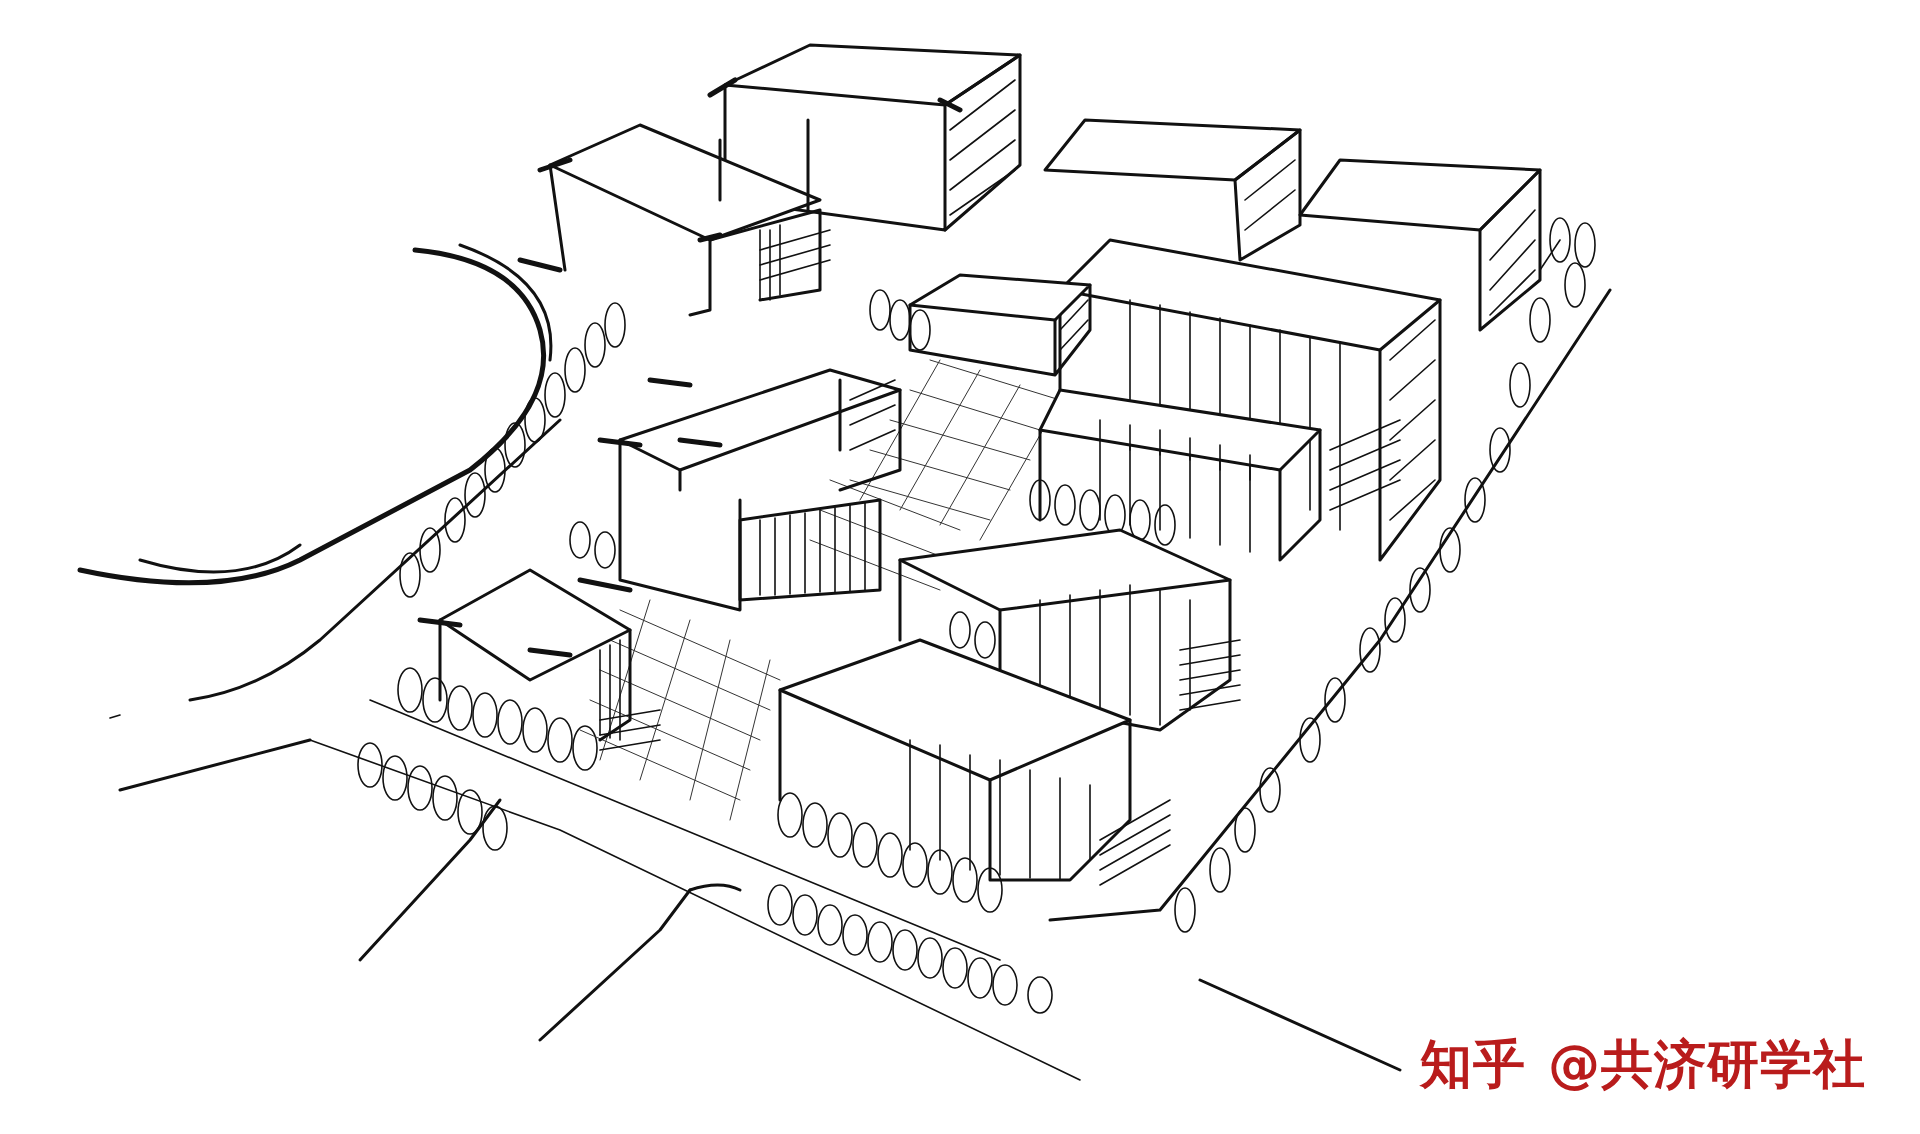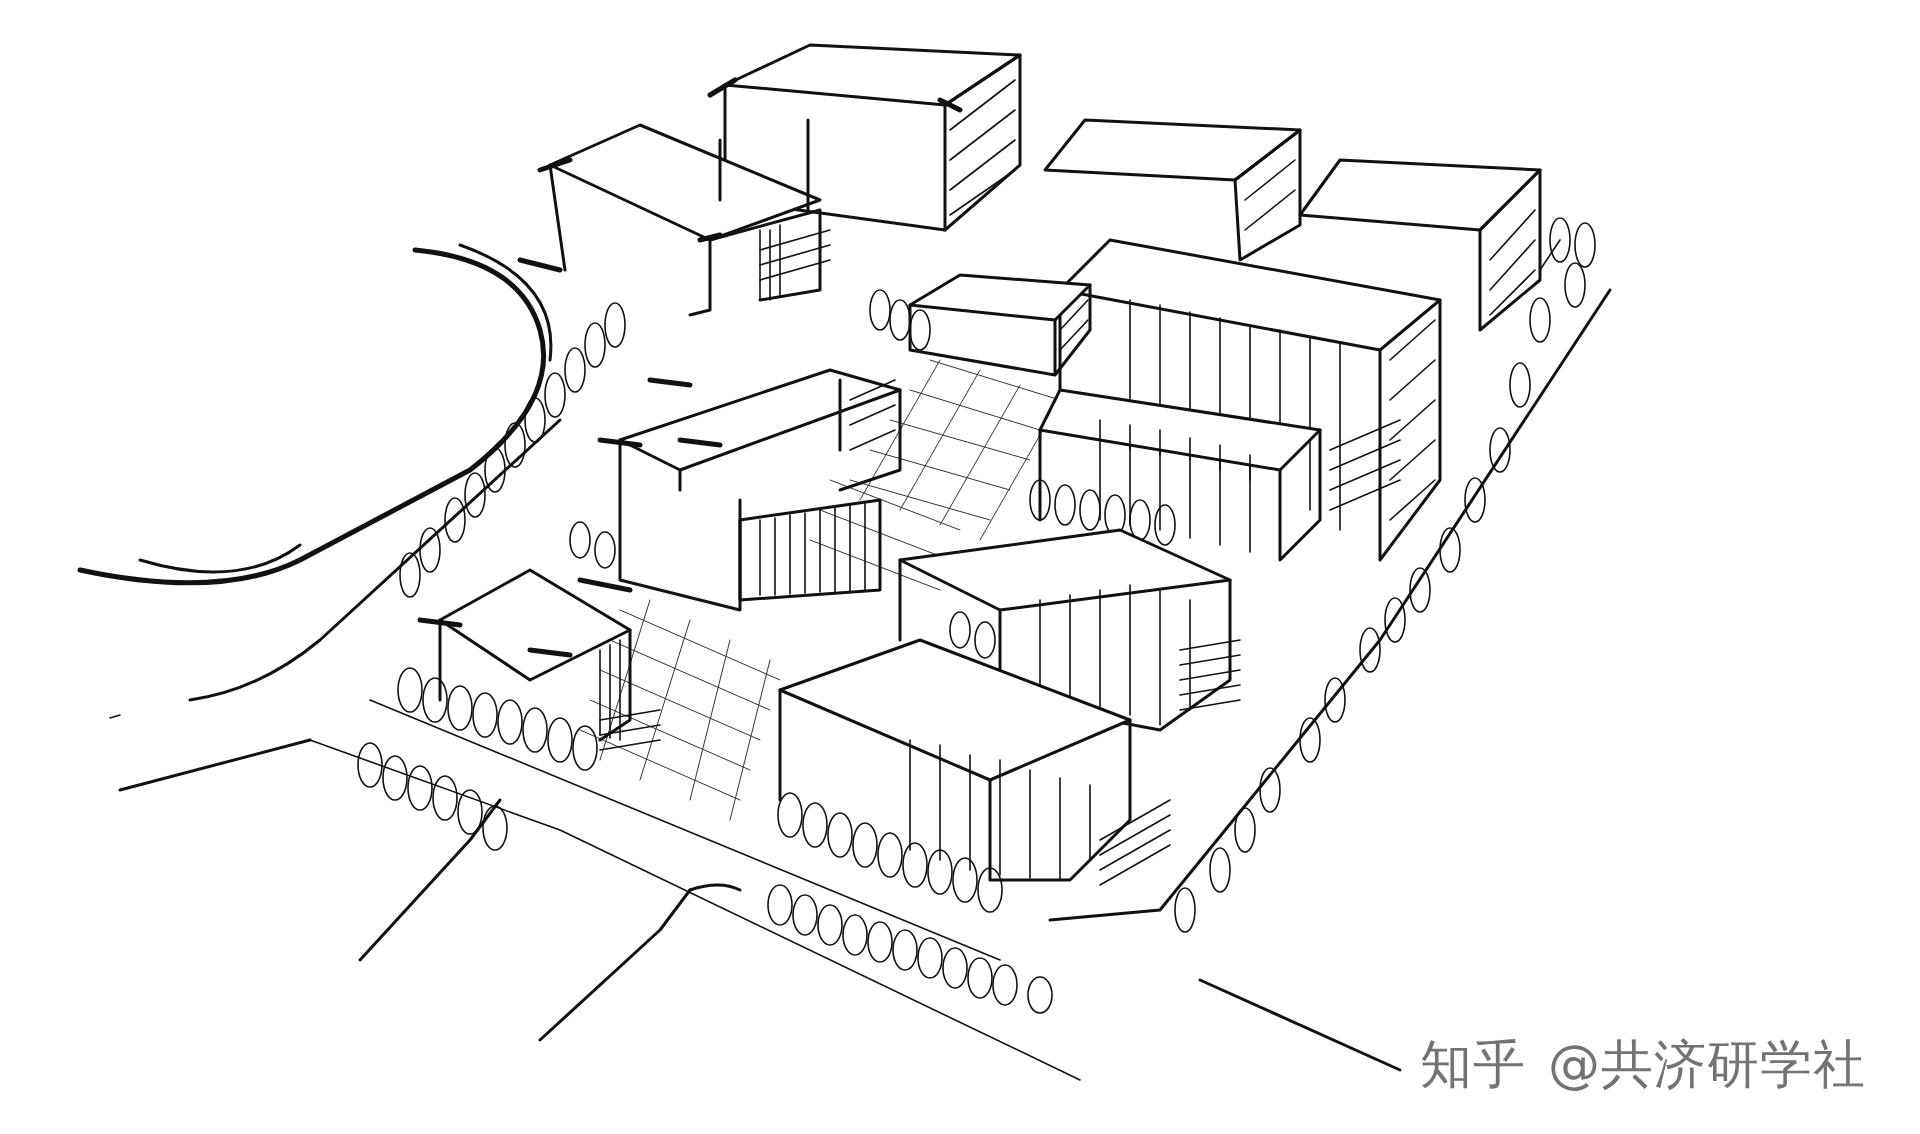--- a/index.html
+++ b/index.html
@@ -9,21 +9,21 @@
   .sketch .ink { stroke: #111111; fill: none; stroke-linecap: round; stroke-linejoin: round; }
   .sketch .thick { stroke-width: 5; }
   .sketch .mid { stroke-width: 3; }
   .sketch .thin { stroke-width: 1.6; }
   .sketch .hair { stroke-width: 1; stroke: #333; }
   .sketch .tree { stroke: #111; stroke-width: 1.6; fill: none; }
   .sketch .bfill { fill: #ffffff; }
   .watermark {
     position: absolute; left: 1420px; top: 1030px;
     font-family: "DejaVu Sans", sans-serif; font-size: 52px;
-    color: #737373; letter-spacing: 1px; white-space: nowrap;
+    color: #b91c1c; letter-spacing: 1px; white-space: nowrap; font-weight: bold;
   }
   .watermark .sp { display: inline-block; width: 22px; }
 </style>
 </head>
 <body>
 
 <div class="canvas">
   <svg class="sketch" viewBox="0 0 1920 1134" xmlns="http://www.w3.org/2000/svg">
 
     <g>

